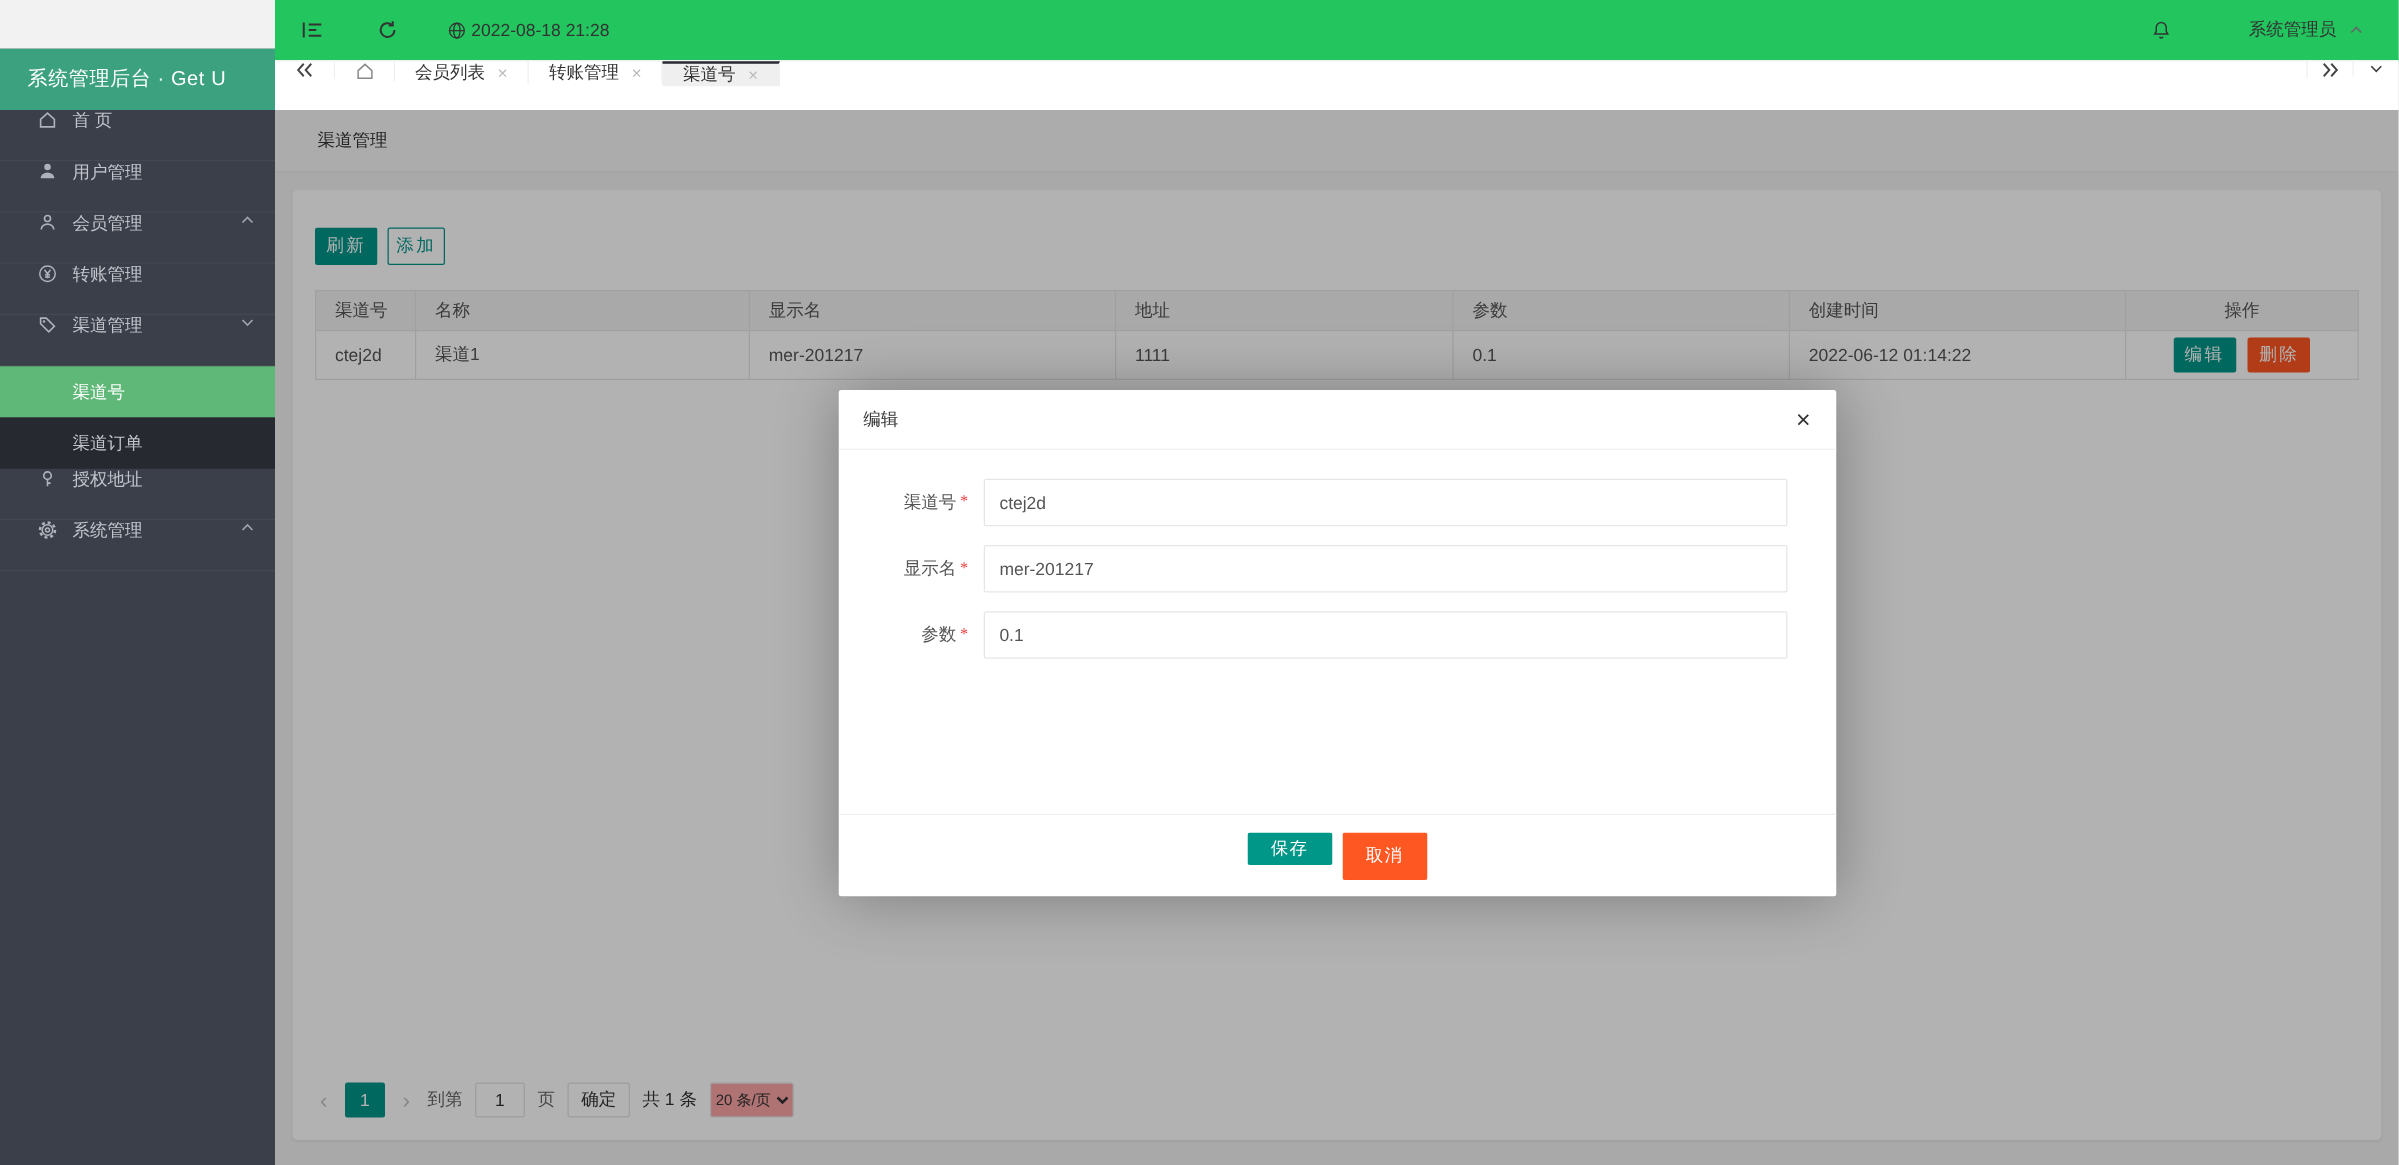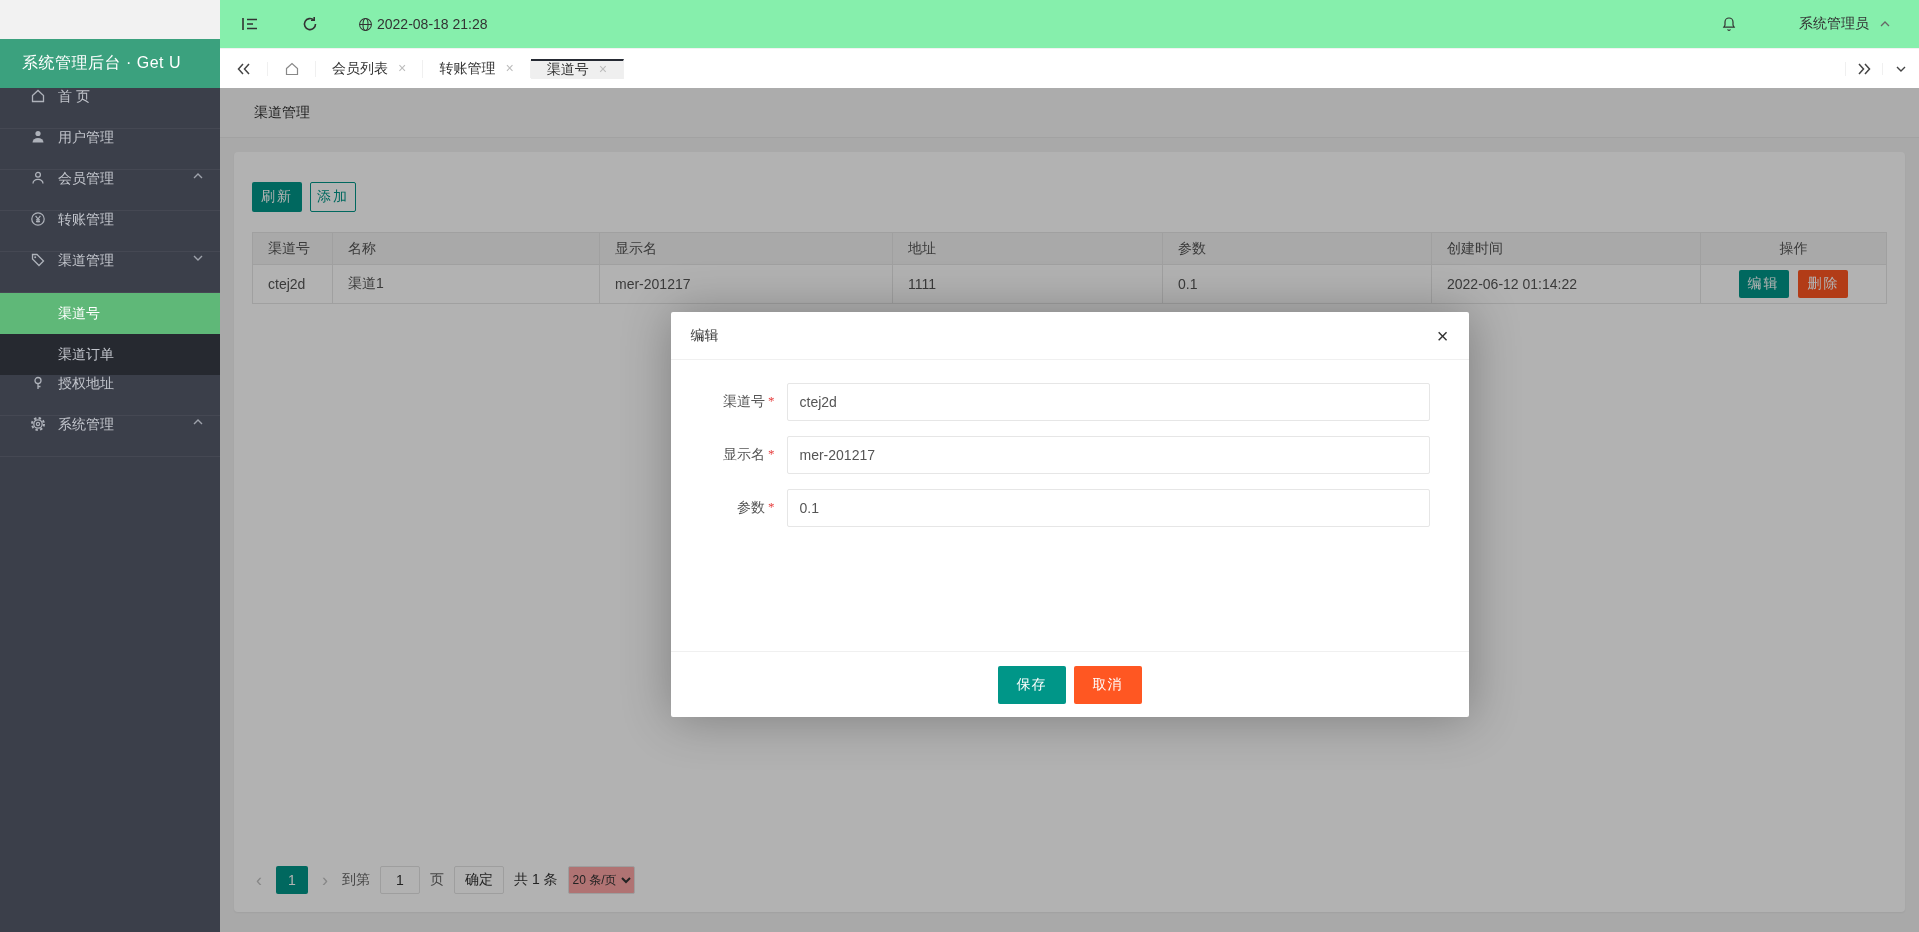--- a/index.html
+++ b/index.html
@@ -14,27 +14,27 @@
   .nav-item { height:41px; display:flex; align-items:flex-start; padding:0 16px 0 30px; color:#c2c5cc; cursor:pointer; border-bottom:1px solid rgba(255,255,255,0.05); position:relative; }
   .nav-item .ico { width:16px; height:16px; margin-right:12px; color:#aeb2ba; flex:0 0 16px; }
   .nav-item .lbl { flex:1; }
   .nav-item .chev { color:#9ea2ab; }
   .nav-sub { height:41px; display:flex; align-items:center; padding-left:58px; color:#c2c5cc; cursor:pointer; background:#262930; }
   .nav-sub.active { background:#5fb878; color:#fff; }
 
   
   .main { flex:1; display:flex; flex-direction:column; min-width:0; }
 
-  .topbar { height:49px; background:#86efac; border-bottom:1px solid #f2f2f2; display:flex; align-items:center; flex:0 0 49px; }
+  .topbar { height:49px; background:#22c55e; border-bottom:1px solid #f2f2f2; display:flex; align-items:center; flex:0 0 49px; }
   .top-ico { width:60px; height:49px; display:flex; align-items:center; justify-content:center; color:#333; cursor:pointer; }
   .top-time { display:flex; align-items:center; gap:4px; color:#333; margin-left:18px; cursor:default; }
   .top-right { margin-left:auto; display:flex; align-items:center; }
   .top-user { display:flex; align-items:center; gap:10px; padding:0 28px 0 40px; cursor:pointer; }
 
-  .tabbar { height:39px; background:#fff; display:flex; align-items:center; flex:0 0 39px;font-family:Liberation Mono, monospace; }
+  .tabbar { height:39px; background:#fff; display:flex; align-items:flex-start; flex:0 0 39px; }
   .tab-btn { width:48px; display:flex; align-items:center; justify-content:center; border-right:1px solid #f0f0f0; color:#444; cursor:pointer; }
   .tab-btn.rt { width:37px; border-right:none; border-left:1px solid #f0f0f0; }
   .tab { display:flex; align-items:center; gap:10px; padding:0 16px; border-right:1px solid #f0f0f0; cursor:pointer; color:#333; position:relative; }
   .tab .x { color:#bbb; font-size:14px; line-height:1; }
   .tab.active { background:#efefef; border-top:2px solid #262a33; }
   .tab-home { width:48px; padding:0; justify-content:center; color:#888; }
   .tab-spacer { flex:1; }
 
   
   .content { position:relative; flex:1; background:#f2f2f2; overflow:hidden; }
@@ -66,21 +66,21 @@
   
   .modal { position:absolute; top:224px; left:50%; margin-left:-399px; width:798px; height:405px; background:#fff; border-radius:2px; box-shadow:1px 1px 50px rgba(0,0,0,.3); display:flex; flex-direction:column; }
   .modal-title { height:48px; border-bottom:1px solid #f0f0f0; display:flex; align-items:center; padding:0 20px; color:#333; }
   .modal-close { margin-left:auto; color:#333; font-size:20px; cursor:pointer; line-height:1; }
   .modal-body { padding:23px 39px 0 0; flex:1; }
   .form-row { display:flex; align-items:center; margin-bottom:15px; }
   .form-label { width:116px; text-align:right; padding-right:12px; color:#555; white-space:nowrap;font-family:Liberation Serif, serif; }
   .form-label .star { color:#e63c3c; margin-left:3px; font-size:13px; vertical-align:top; }
   .form-input { flex:1; height:38px; border:1px solid #e6e6e6; border-radius:2px; padding:0 12px; font-size:14px; color:#555; background:#fff; font-family:inherit; }
   .modal-foot { height:66px; border-top:1px solid #f0f0f0; display:flex; align-items:flex-start; justify-content:center; gap:8px; padding-top:14px; }
-  .btn-save { width:68px; height:38px; background:#009688; color:#fff; letter-spacing:1px; }
+  .btn-save { width:68px; height:26px; background:#009688; color:#fff; letter-spacing:1px; }
   .btn-cancel { width:68px; height:38px; background:#ff5722; color:#fff; letter-spacing:1px; }
 </style>
 </head>
 <body>
 
 <aside class="sidebar">
   <div class="logo">系统管理后台 · Get U</div>
 
   <div class="nav-item">
     <span class="ico">

